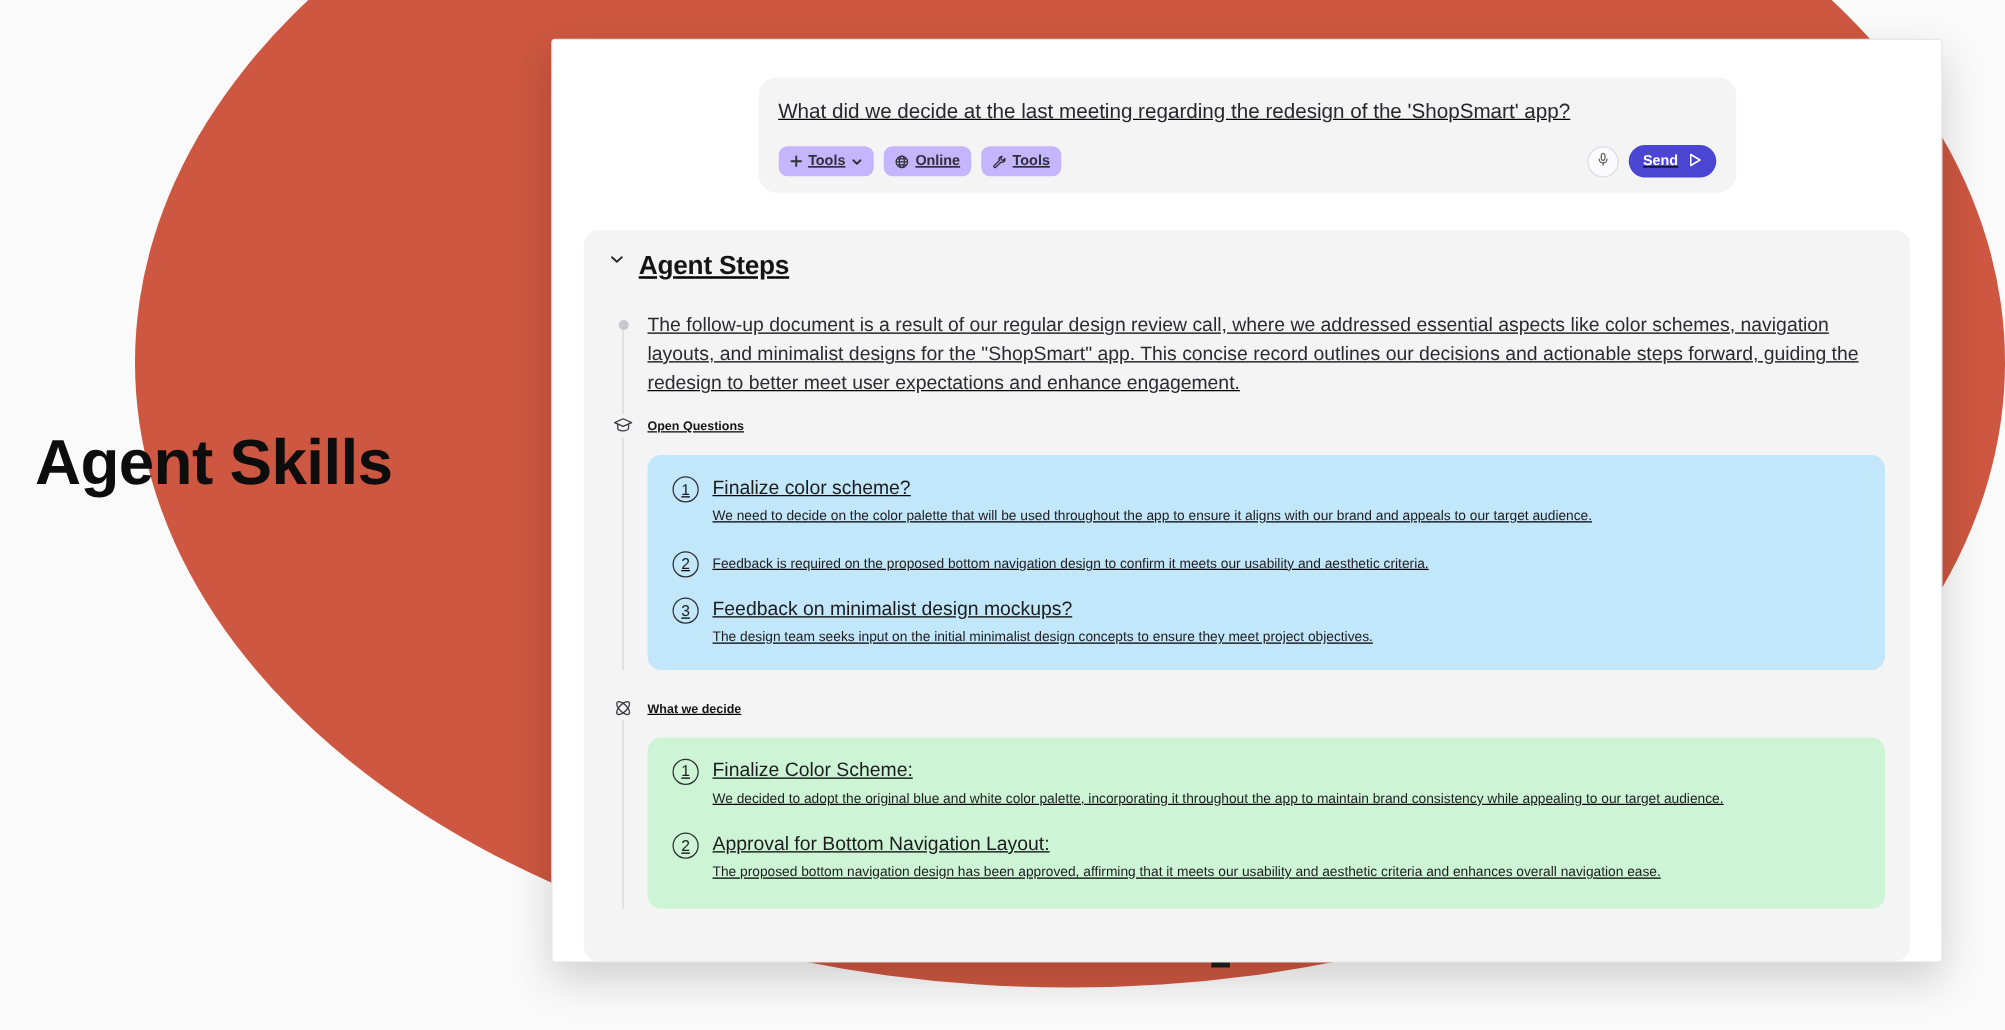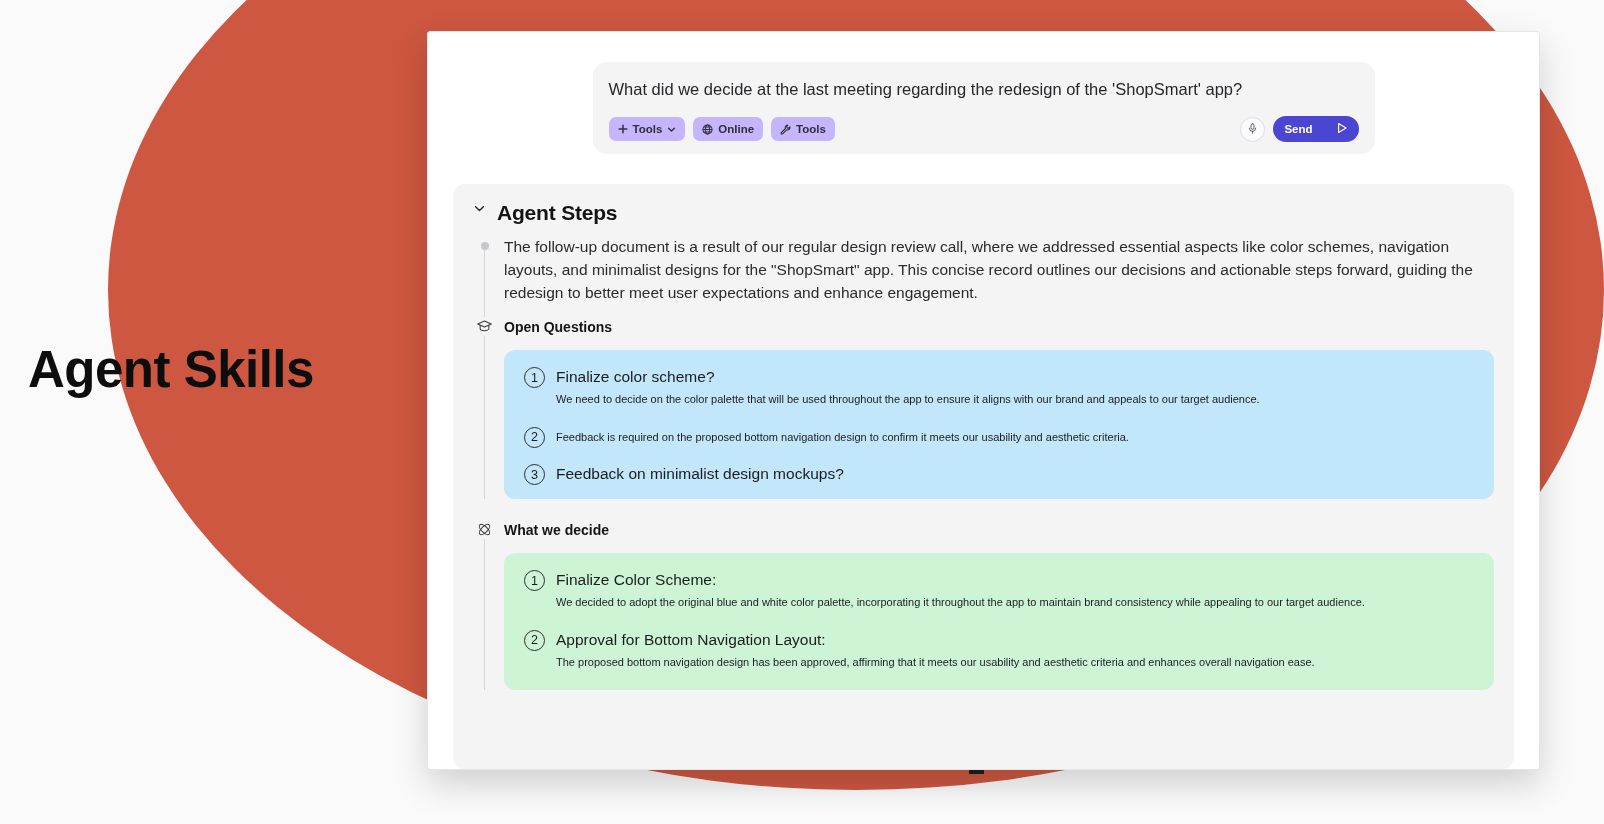--- a/index.html
+++ b/index.html
@@ -44,33 +44,34 @@
     font-size: 51px;
     line-height: 74px;
     letter-spacing: -0.5px;
     color: #0D0D0D;
     white-space: nowrap;
   }
 
   
   #app-window {
     position: absolute;
-    left: 427px;
+    left: 441px;
     top: 31px;
     width: 1113px;
     height: 739px;
     background: #FFFFFF;
     border: 1px solid #E6E6E6;
     border-radius: 3px;
     box-shadow: 0 14px 34px rgba(0,0,0,0.17);
     z-index: 3;
     overflow: hidden;
     display: flex;
     flex-direction: column;
     padding: 0 18px;
+    text-decoration: underline;
   }
 
   
   #composer {
     margin: 30px auto 0 auto;
     width: 782px;
     background: #F4F4F5;
     border-radius: 14px;
     padding: 16px 16px 12px 16px;
     flex: none;
@@ -105,21 +106,21 @@
     width: 25px; height: 25px;
     border: 1px solid #DCDCE3;
     border-radius: 50%;
     background: #FBFBFD;
     display: flex; align-items: center; justify-content: center;
     flex: none;
   }
   #send-button {
     display: inline-flex;
     align-items: center;
-    gap: 23px;
+    gap: 7px;
     height: 26px;
     padding: 0 11px;
     background: #4B45D4;
     border-radius: 13px;
     color: #FFFFFF;
     font-size: 11.5px;
     font-weight: 700;
     white-space: nowrap;
   }
 
@@ -130,21 +131,21 @@
     background: #F4F4F5;
     border-radius: 12px;
     padding: 17px 20px 20px 20px;
     flex: 1;
     overflow: hidden;
   }
   #steps-head {
     display: flex;
     align-items: flex-start;
     gap: 11px;
-    margin-bottom: 10px;
+    margin-bottom: 24px;
   }
   #steps-title {
     font-size: 21px;
     font-weight: bold;
     color: #141414;
     letter-spacing: -0.2px;
   }
 
   
   .tl-row {
@@ -186,21 +187,21 @@
   .tl-body { flex: 1; min-width: 0; }
 
   .intro-text {
     font-size: 15.5px;
     line-height: 23px;
     color: #2B2B2E;
     padding-bottom: 14px;
   }
 
   .section-label {
-    font-size: 14px;
+    font-size: 10px;
     font-weight: bold;
     color: #141414;
     line-height: 19px;
   }
 
   .card {
     border-radius: 11px;
     padding: 16px 20px 17px 20px;
     margin: 13px 0 0 0;
   }
@@ -370,20 +371,21 @@
             <div class="num">2</div>
             <div class="item-text">
               <div class="item-desc">Feedback is required on the proposed bottom navigation design to confirm it meets our usability and aesthetic criteria.</div>
             </div>
           </div>
 
           <div class="item">
             <div class="num">3</div>
             <div class="item-text">
               <div class="item-title">Feedback on minimalist design mockups?</div>
+              <div class="item-desc">The design team seeks input on the initial minimalist design concepts to ensure they meet project objectives.</div>
             </div>
           </div>
 
         </div>
       </div>
     </div>
 
     <div class="tl-row" style="margin-top:22px;">
       <div class="tl-gutter">
         <div class="tl-line"></div>

